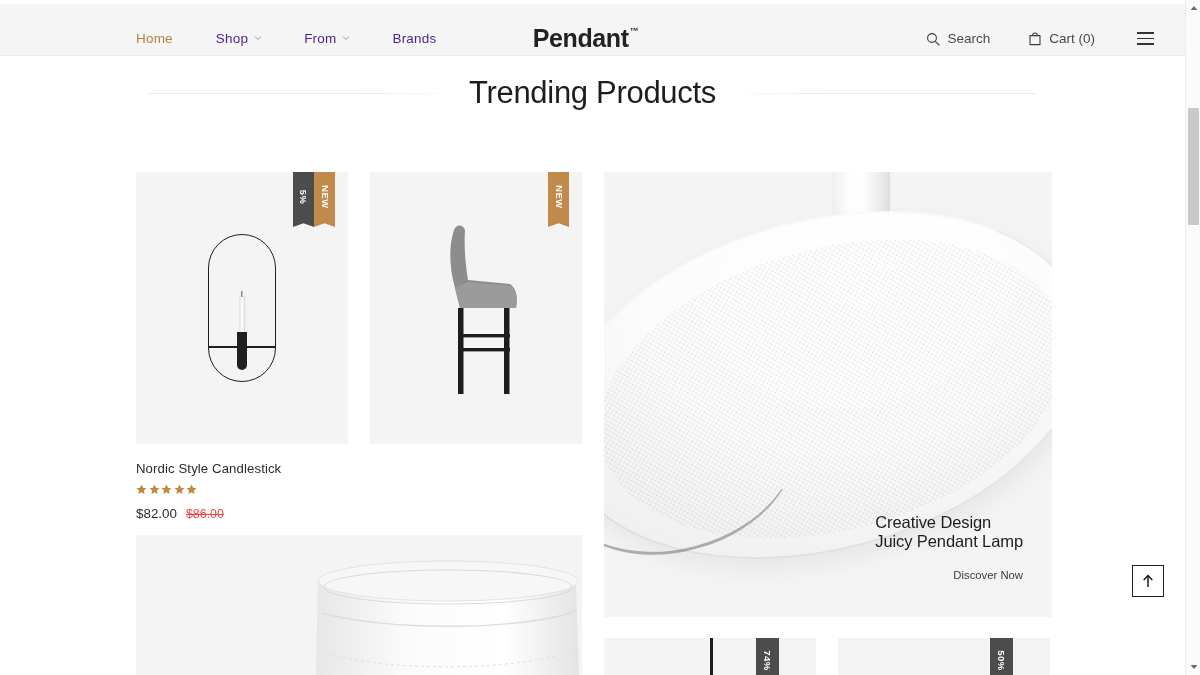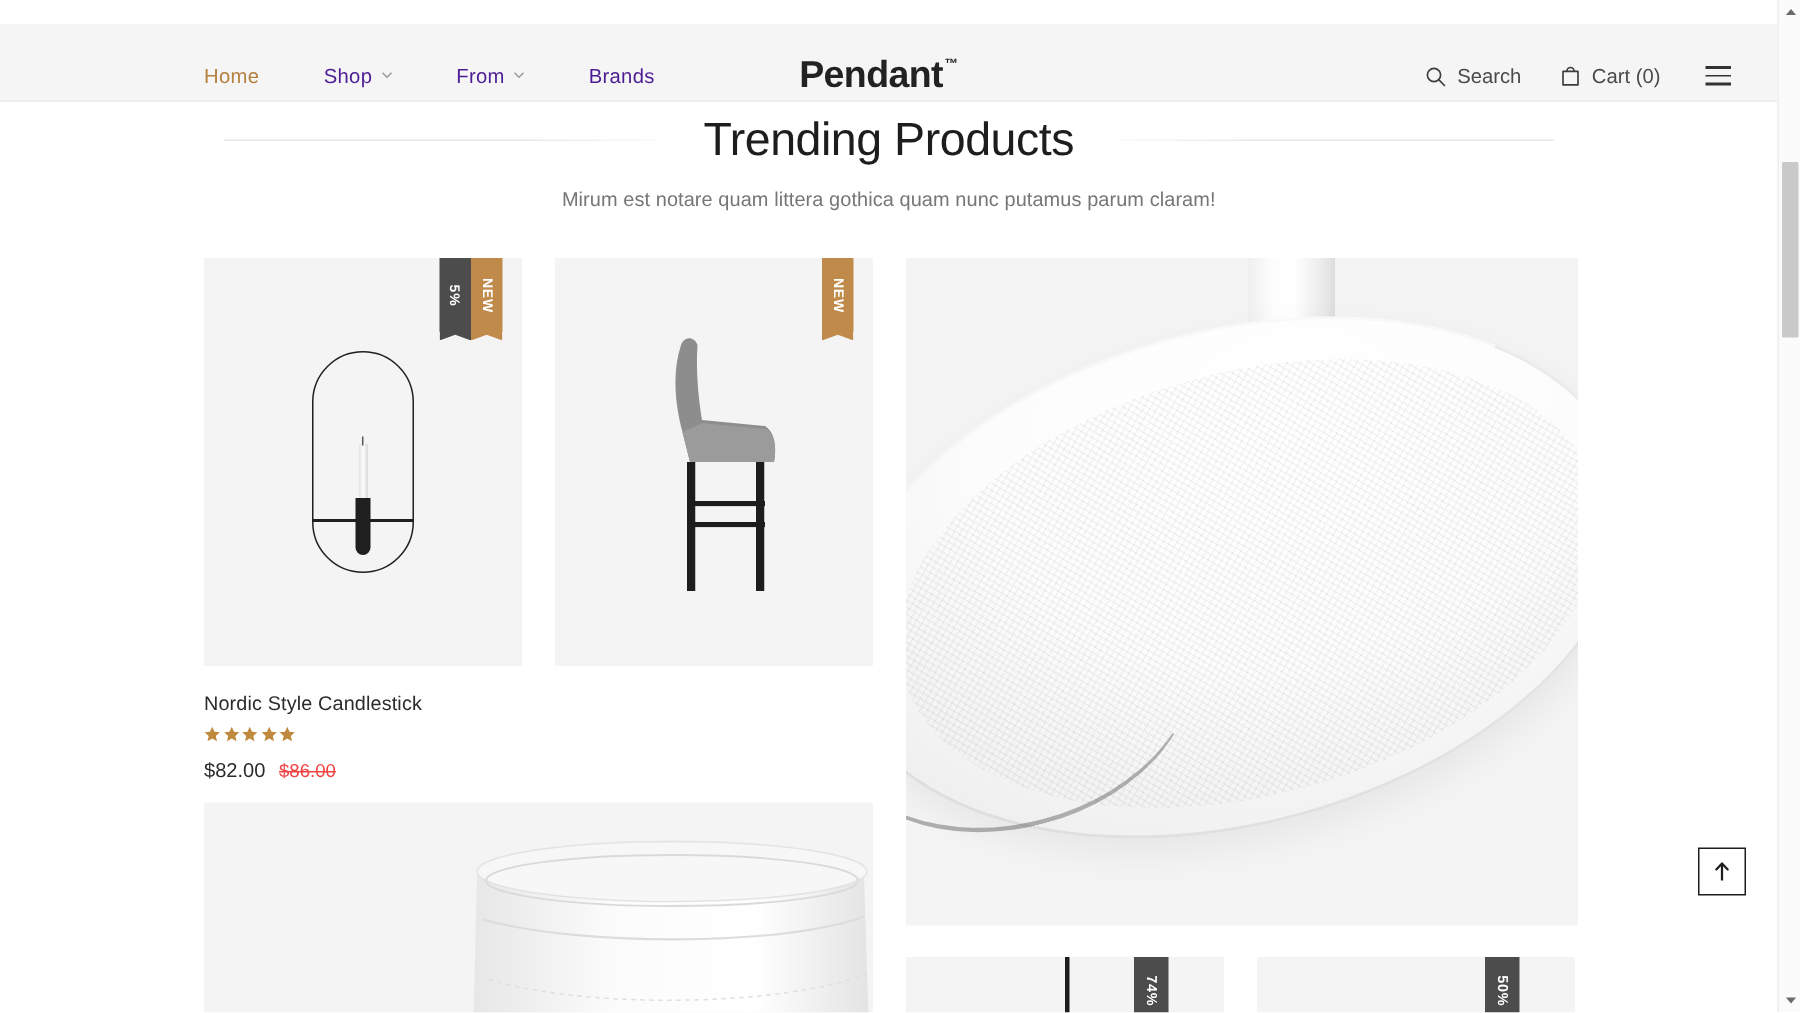--- a/index.html
+++ b/index.html
@@ -7,21 +7,21 @@
     width: 1200px; height: 675px;
     overflow: hidden;
     background: #ffffff;
     font-family: "Liberation Sans", sans-serif;
     -webkit-font-smoothing: antialiased;
   }
   .page { position: relative; width: 1200px; height: 675px; overflow: hidden; background:#fff; }
 
   
   .header {
-    position: absolute; top: 16px; left: 0;
+    position: absolute; top: 4px; left: 0;
     width: 1185px; height: 52px;
     background: #f5f5f5;
     border-bottom: 1px solid #ececec;
   }
   .nav-left {
     position: absolute; left: 136px; top: 0; height: 69px;
     display: flex; align-items: center; gap: 0px;
   }
   .nav-item {
     display: flex; align-items: center; gap: 6px;
@@ -41,36 +41,36 @@
     pointer-events: none;
   }
   .logo-text {
     font-size: 25px; font-weight: 700; color: #222; letter-spacing: -.4px;
     position: relative; pointer-events: auto;
   }
   .logo-tm { font-size: 9px; font-weight: 600; vertical-align: super; position: relative; top: -4px; left: 1px; }
 
   .nav-right {
     position: absolute; right: 15px; top: 0; height: 69px;
-    display: flex; align-items: center; gap: 0;
+    display: flex; align-items: center; gap: 12px;
     padding-right: 16px;
   }
   .hr-item {
     display: flex; align-items: center; gap: 7px;
     font-size: 13.5px; color: #4a4a4a; cursor: pointer; white-space: nowrap;
     margin-left: 26px;
   }
   .hr-item svg { display: block; }
   .burger { margin-left: 30px; cursor: pointer; display:flex; flex-direction: column; gap: 4px; }
   .burger i { display:block; width: 17px; height: 1.6px; background: #333; }
 
   
   .section-head {
     position: absolute; top: 75px; left: 0; right: 15px;
-    display: flex; flex-direction: column; align-items: center;
+    display: flex; flex-direction: row; align-items: center; gap: 20px;
   }
   .title-row {
     display: flex; align-items: center; justify-content: center; width: 100%;
   }
   .title-rule { height: 1px; width: 290px; }
   .title-rule.left  { background: linear-gradient(to right, #e8e8e8 0%, #e8e8e8 70%, #fafafa 100%); }
   .title-rule.right { background: linear-gradient(to left,  #e8e8e8 0%, #e8e8e8 70%, #fafafa 100%); }
   .sec-title {
     font-size: 31px; color: #1d1d1d; font-weight: 400;
     letter-spacing: -.3px; padding: 0 30px; white-space: nowrap;
@@ -260,21 +260,20 @@
       </div>
     </div>
   </div>
 
   <div class="section-head">
     <div class="title-row">
       <div class="title-rule left"></div>
       <div class="sec-title">Trending Products</div>
       <div class="title-rule right"></div>
     </div>
-    <div class="sec-sub">Mirum est notare quam littera gothica quam nunc putamus parum claram!</div>
   </div>
 
   <div class="grid">
 
     <div class="card" style="left:0; top:0; width:212px;">
       <div class="thumb" style="height:272px;">
         <div class="candle-frame"></div>
         <div class="candle-bar"></div>
         <div class="candle-wax"></div>
         <div class="candle-wick"></div>
@@ -374,20 +373,25 @@
   </div>
 
   <div class="promo">
     <div class="lamp-wrap">
       <div class="lamp-stem"></div>
       <div class="lamp-shade"></div>
       <div class="lamp-mesh"></div>
       <div class="lamp-rim"></div>
       <div class="lamp-edge"></div>
     </div>
+    <div class="promo-copy">
+      <div class="promo-l1">Creative Design</div>
+      <div class="promo-l2">Juicy Pendant Lamp</div>
+      <div class="promo-cta">Discover Now</div>
+    </div>
   </div>
 
   <div class="scrolltop">
     <span>
       <svg width="12" height="14" viewBox="0 0 12 14">
         <line x1="6" y1="13" x2="6" y2="2" stroke="#1d1d1d" stroke-width="1.5"></line>
         <path d="M2.2 5.6 L6 1.6 L9.8 5.6" fill="none" stroke="#1d1d1d" stroke-width="1.5" stroke-linecap="round" stroke-linejoin="round"></path>
       </svg>
     </span>
   </div>

